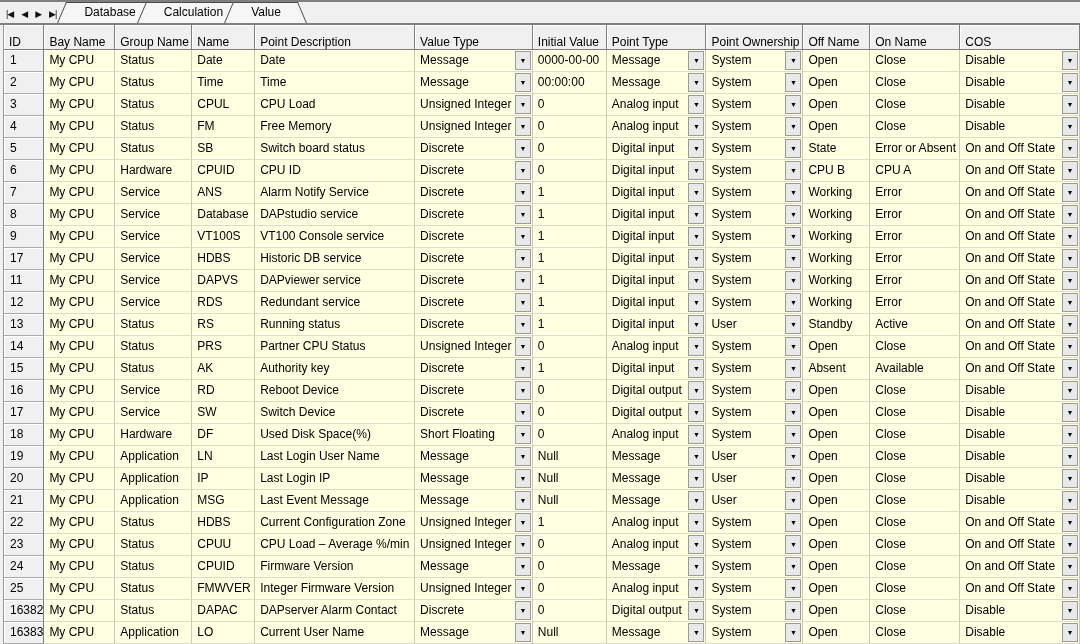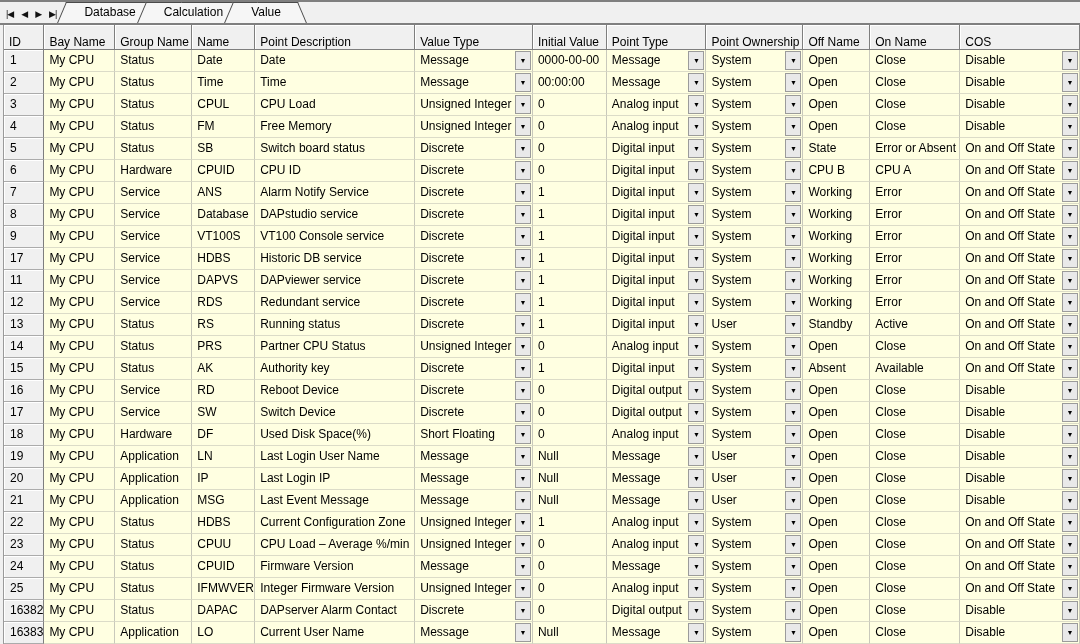--- a/index.html
+++ b/index.html
@@ -629,21 +629,21 @@
         <td class="cell"><span class="txt">Open</span></td>
         <td class="cell"><span class="txt">Close</span></td>
         <td class="cell"><span class="txt">On and Off State</span><span class="ddbtn">
             <span class="arr">▼</span>
           </span></td>
       </tr>
       <tr>
         <td class="id-cell">25</td>
         <td class="cell"><span class="txt">My CPU</span></td>
         <td class="cell"><span class="txt">Status</span></td>
-        <td class="cell"><span class="txt">IFMWVER</span></td>
+        <td class="cell"><span class="txt">FMWVER</span></td>
         <td class="cell"><span class="txt">Integer Firmware Version</span></td>
         <td class="cell"><span class="txt">Unsigned Integer</span><span class="ddbtn">
             <span class="arr">▼</span>
           </span></td>
         <td class="cell"><span class="txt">0</span></td>
         <td class="cell"><span class="txt">Analog input</span><span class="ddbtn">
             <span class="arr">▼</span>
           </span></td>
         <td class="cell"><span class="txt">System</span><span class="ddbtn">
             <span class="arr">▼</span>

